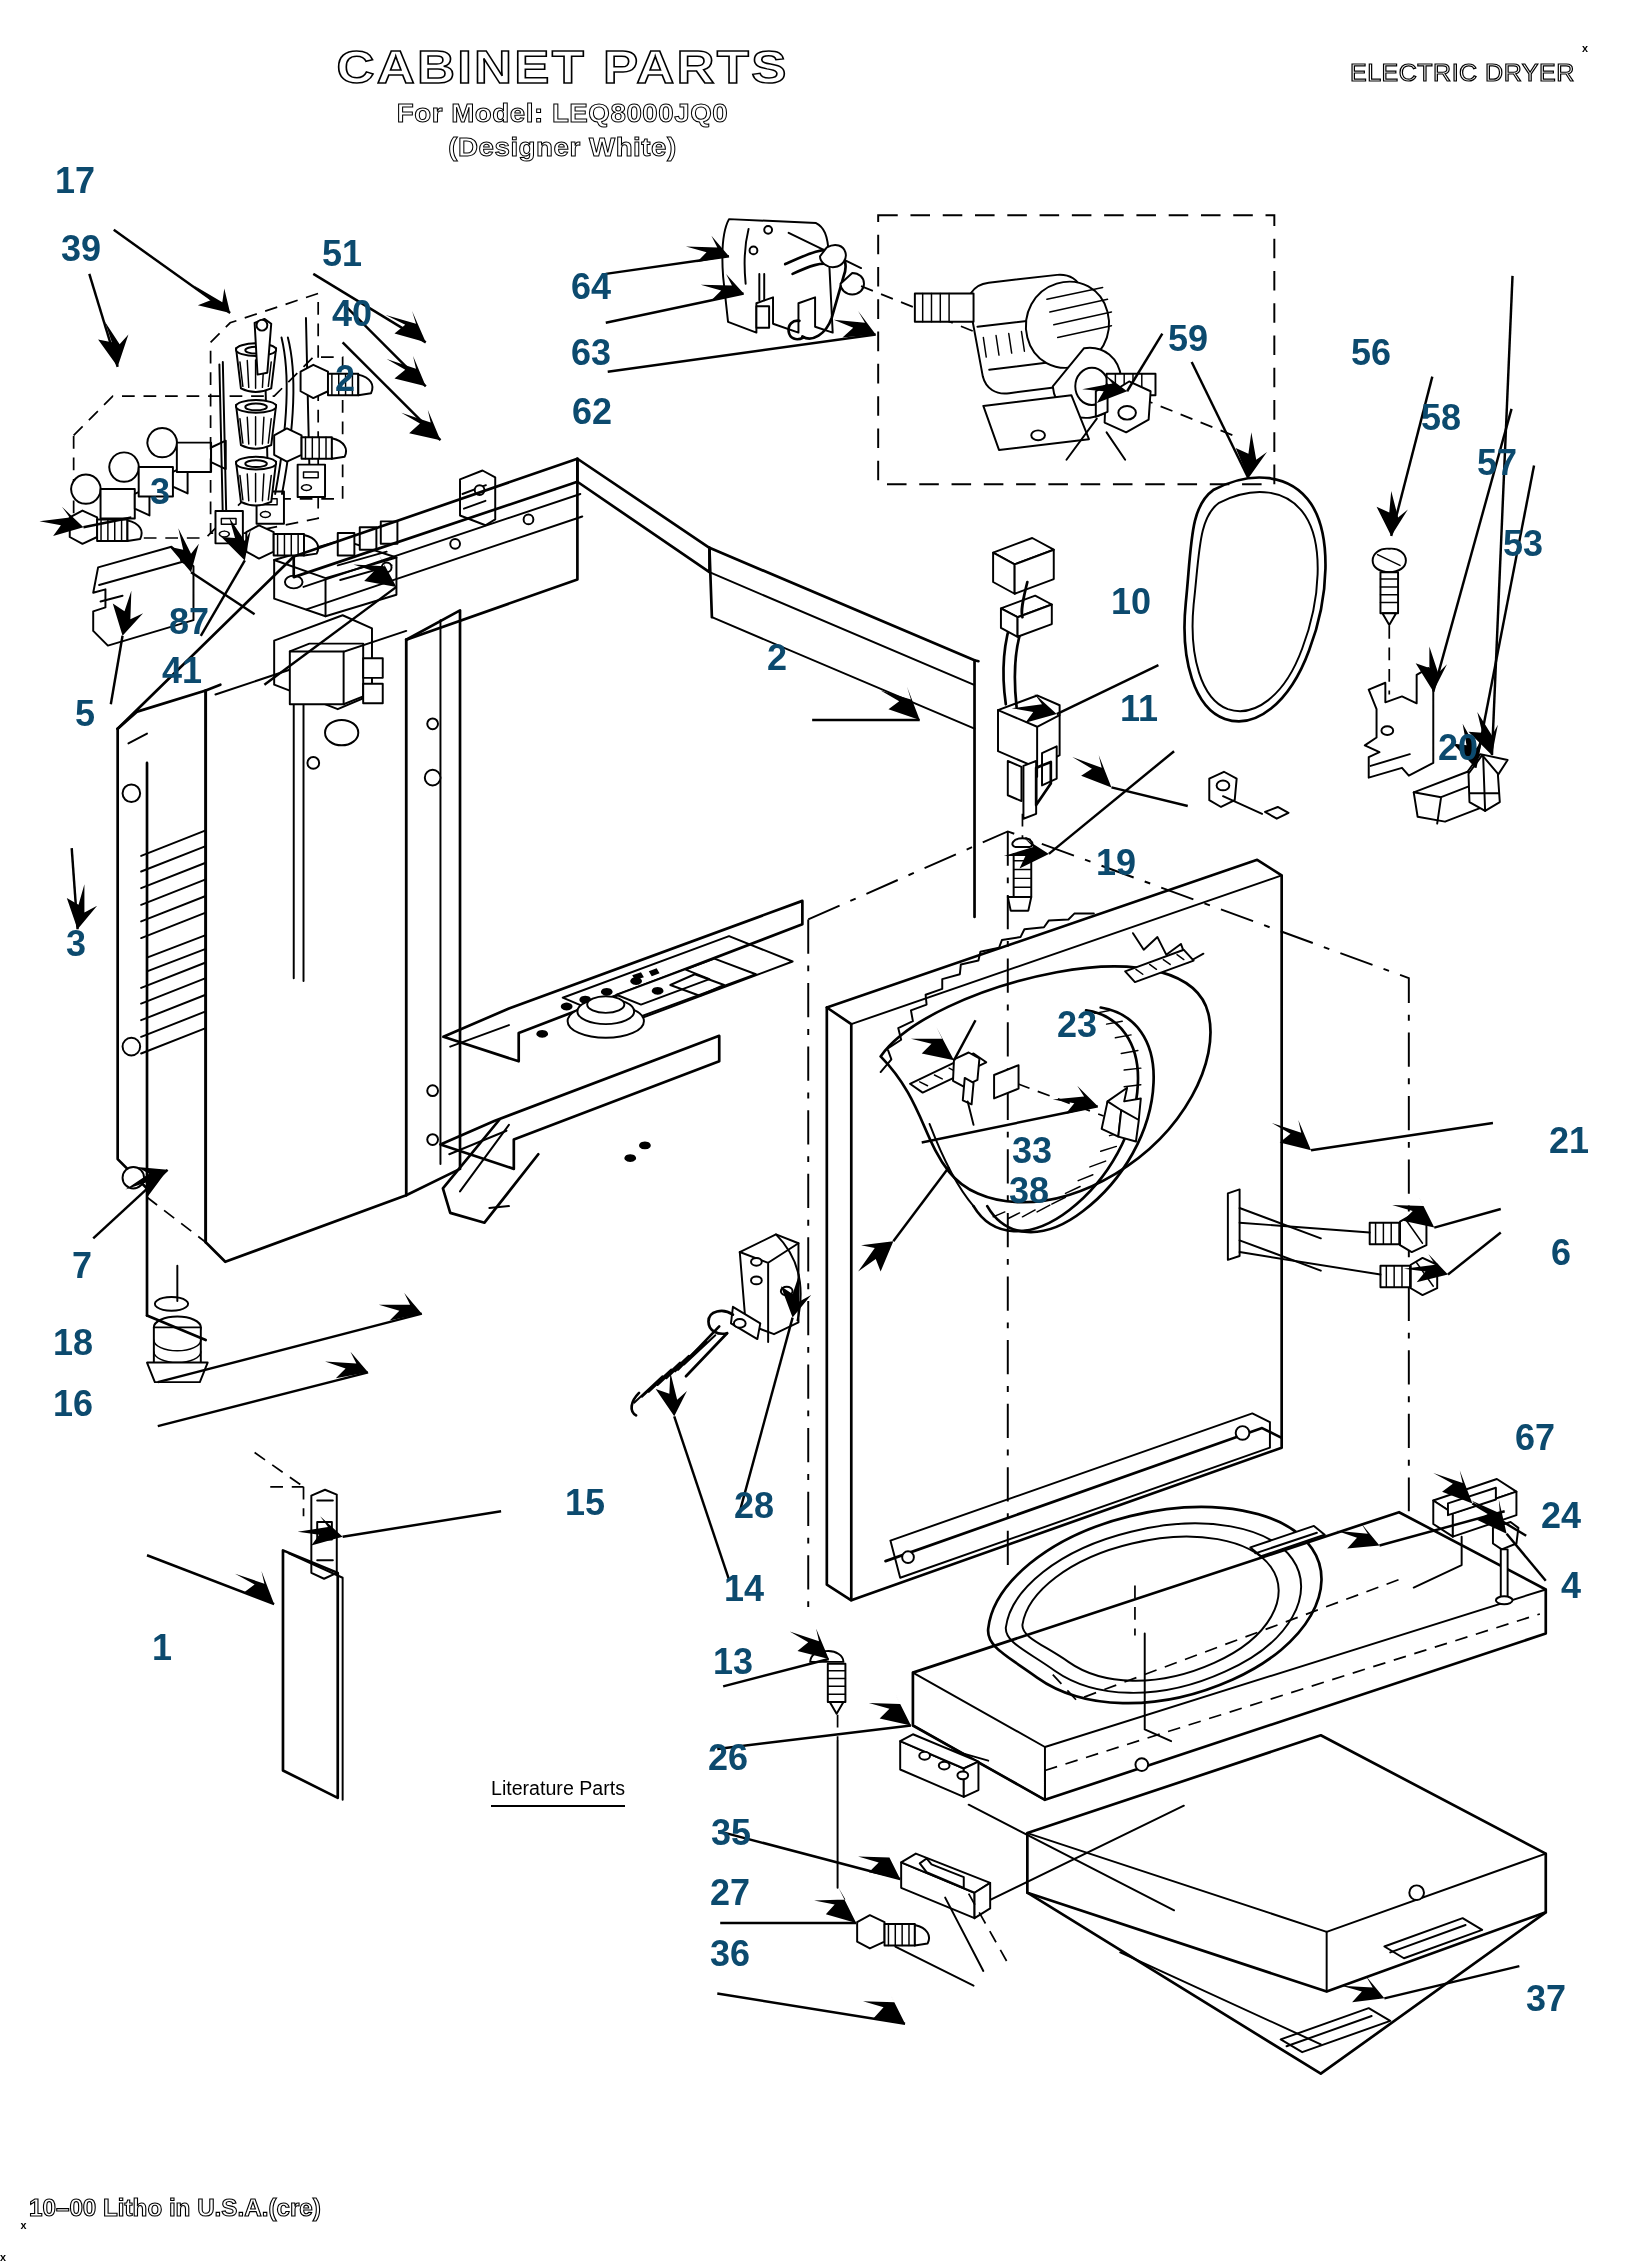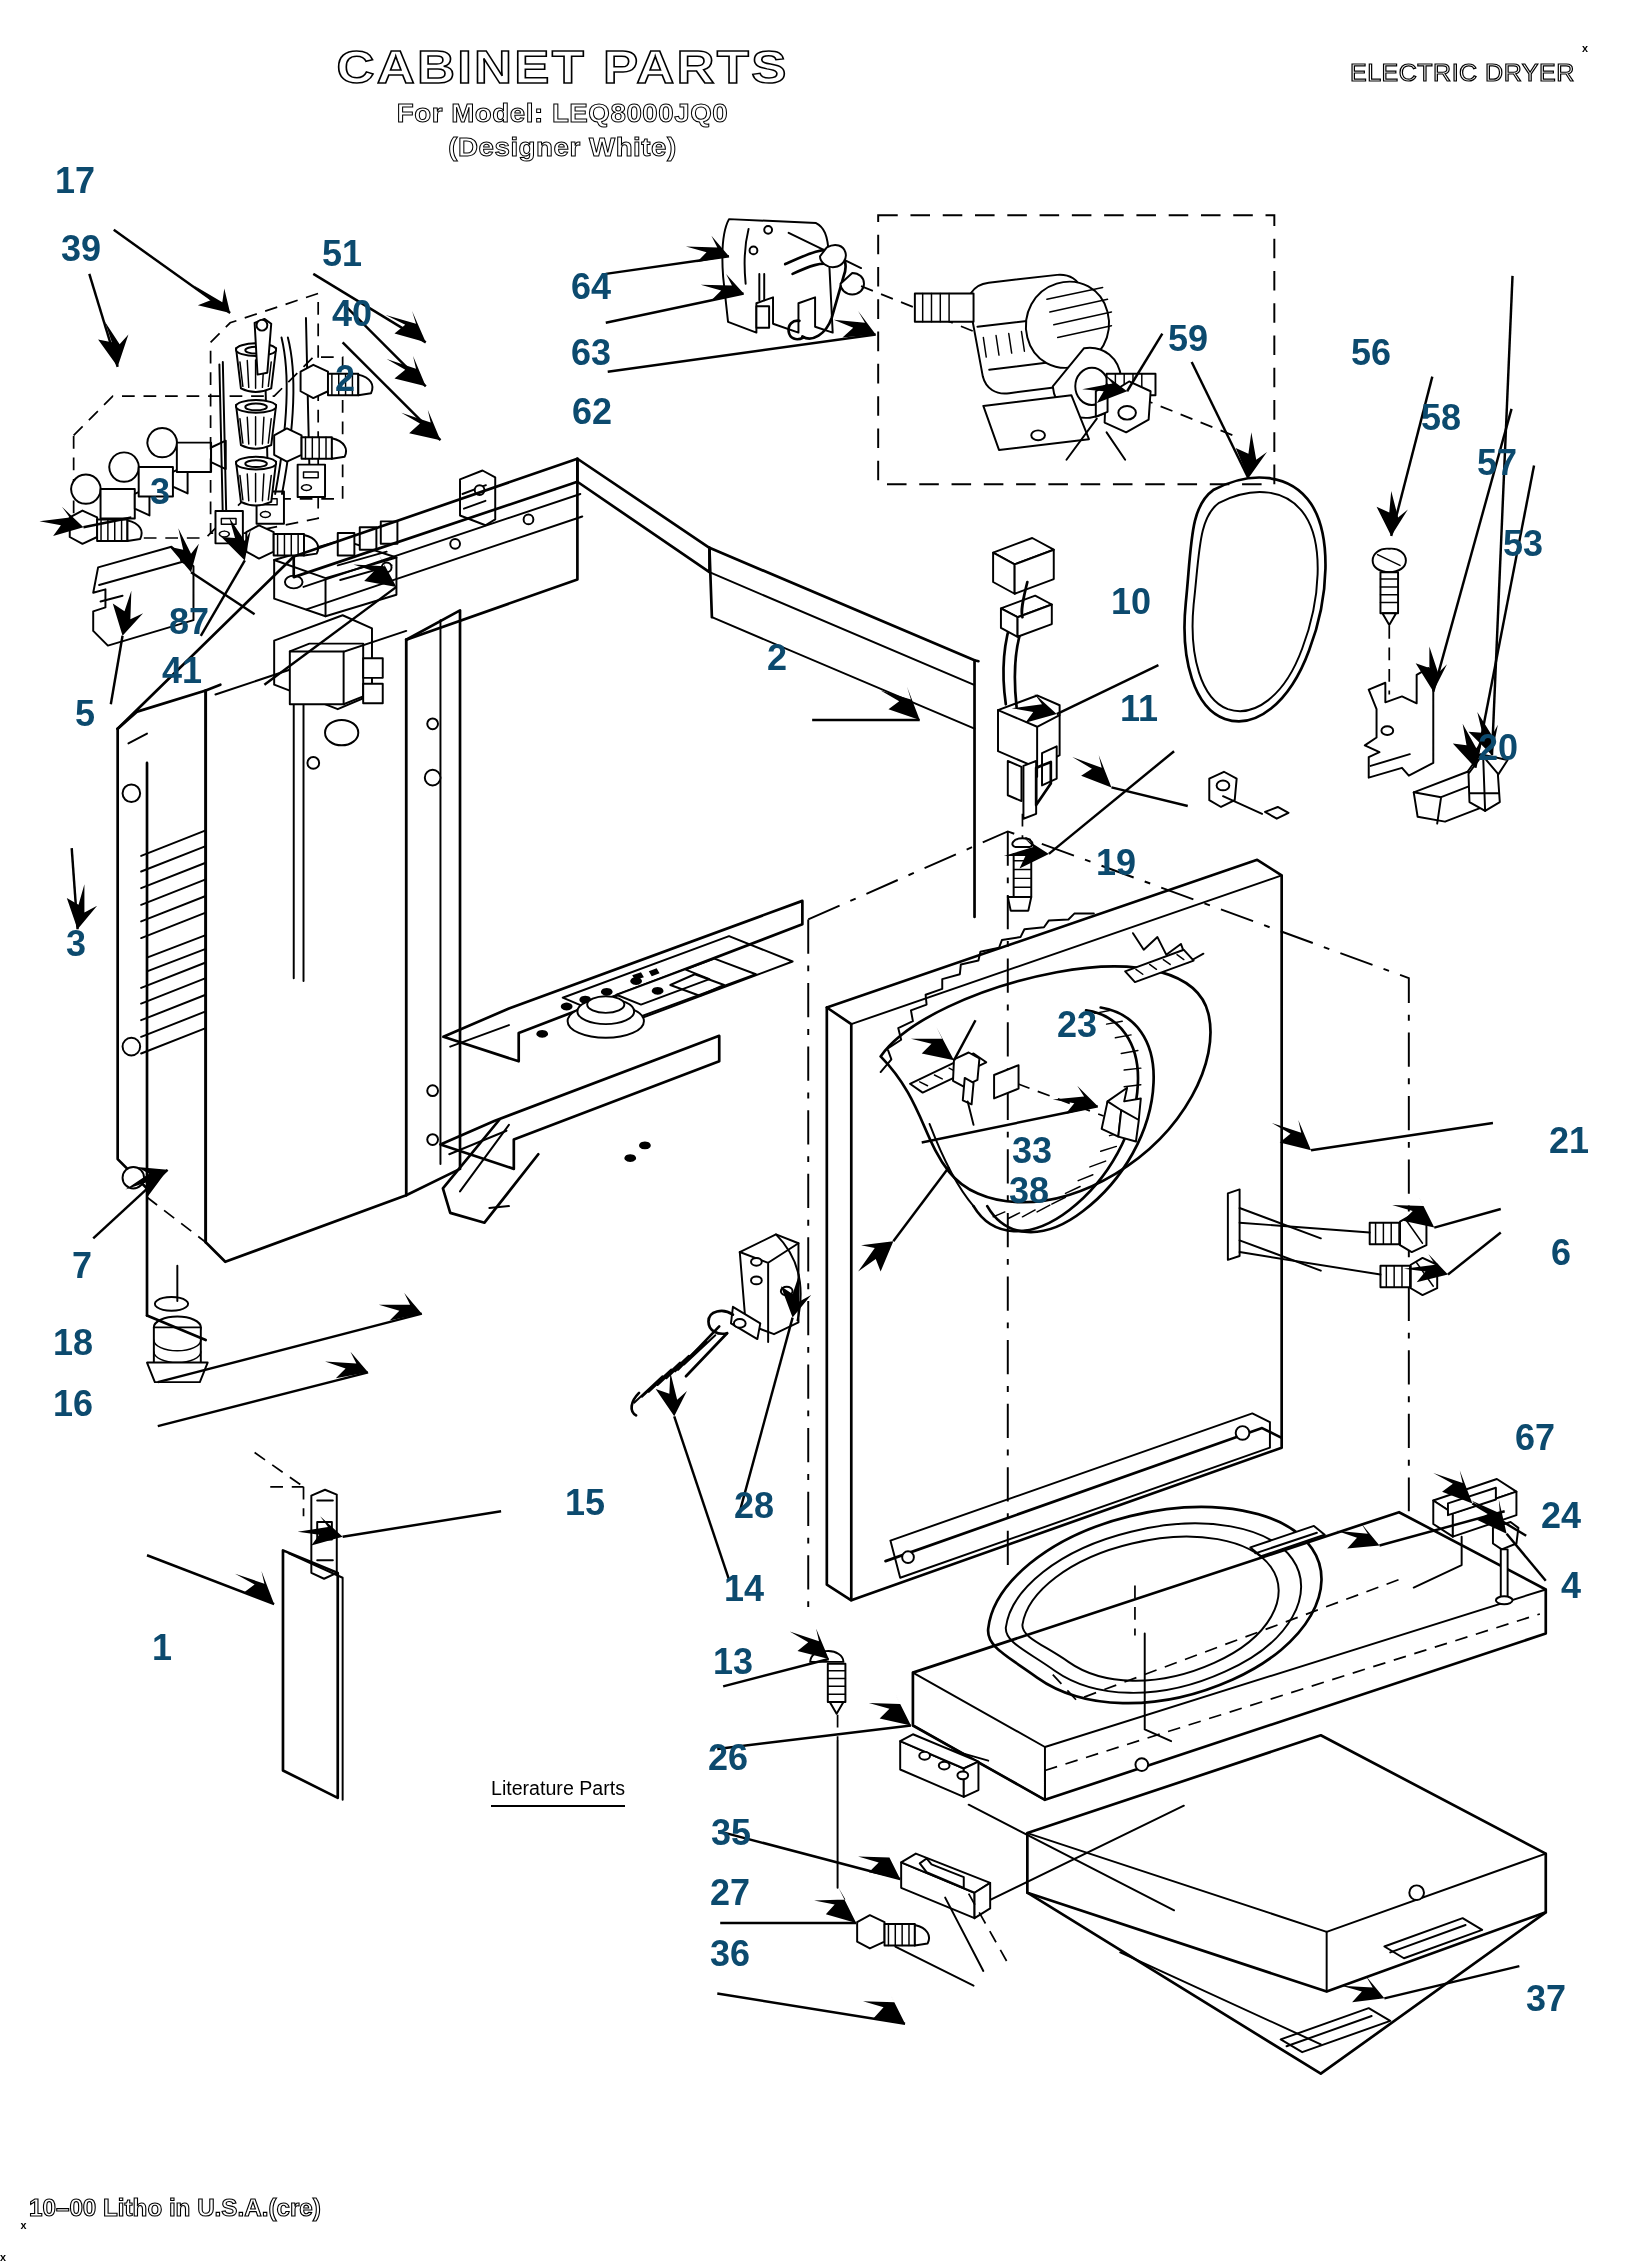--- a/index.html
+++ b/index.html
@@ -685,21 +685,21 @@
       <div class="callout" style="left: 162px; top: 653px;">41</div>
       <div class="callout" style="left: 75px; top: 696px;">5</div>
       <div class="callout" style="left: 571px; top: 269px;">64</div>
       <div class="callout" style="left: 571px; top: 335px;">63</div>
       <div class="callout" style="left: 572px; top: 394px;">62</div>
       <div class="callout" style="left: 1168px; top: 321px;">59</div>
       <div class="callout" style="left: 1351px; top: 335px;">56</div>
       <div class="callout" style="left: 1421px; top: 400px;">58</div>
       <div class="callout" style="left: 1477px; top: 445px;">57</div>
       <div class="callout" style="left: 1503px; top: 526px;">53</div>
-      <div class="callout" style="left: 1478px; top: 730px;">20</div>
+      <div class="callout" style="left: 1438px; top: 730px;">20</div>
       <div class="callout" style="left: 767px; top: 640px;">2</div>
       <div class="callout" style="left: 1111px; top: 584px;">10</div>
       <div class="callout" style="left: 1120px; top: 691px;">11</div>
       <div class="callout" style="left: 1096px; top: 845px;">19</div>
       <div class="callout" style="left: 66px; top: 926px;">3</div>
       <div class="callout" style="left: 72px; top: 1248px;">7</div>
       <div class="callout" style="left: 53px; top: 1325px;">18</div>
       <div class="callout" style="left: 53px; top: 1386px;">16</div>
       <div class="callout" style="left: 1057px; top: 1007px;">23</div>
       <div class="callout" style="left: 1012px; top: 1133px;">33</div>

